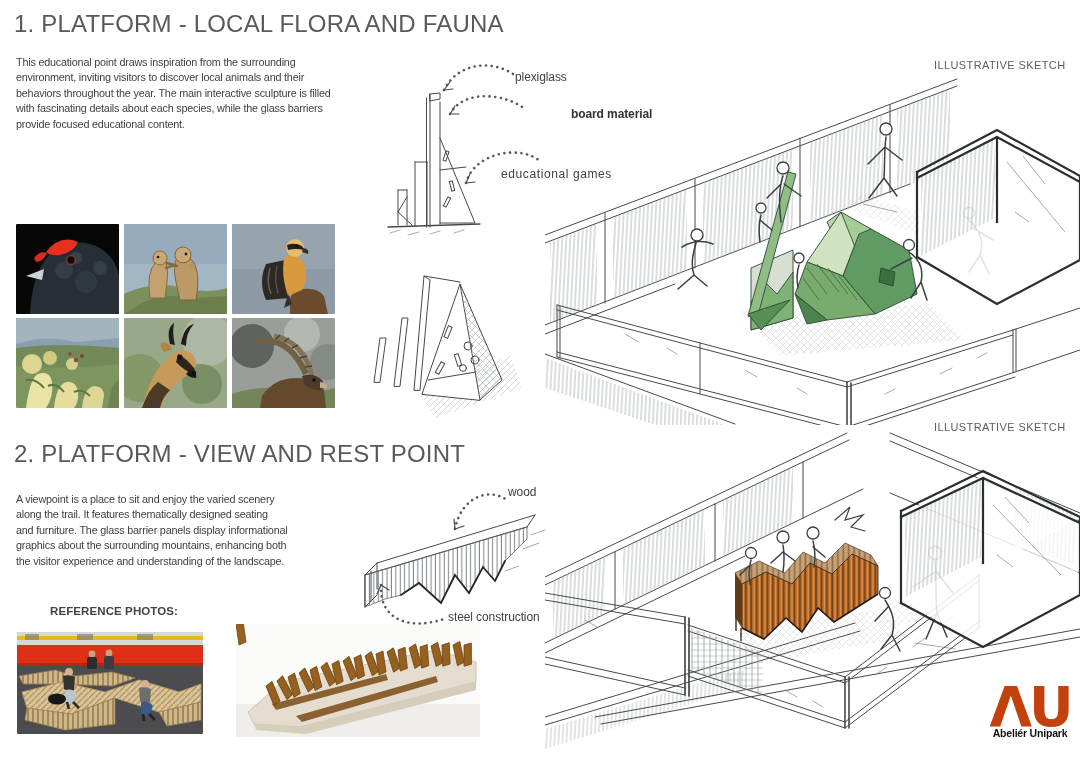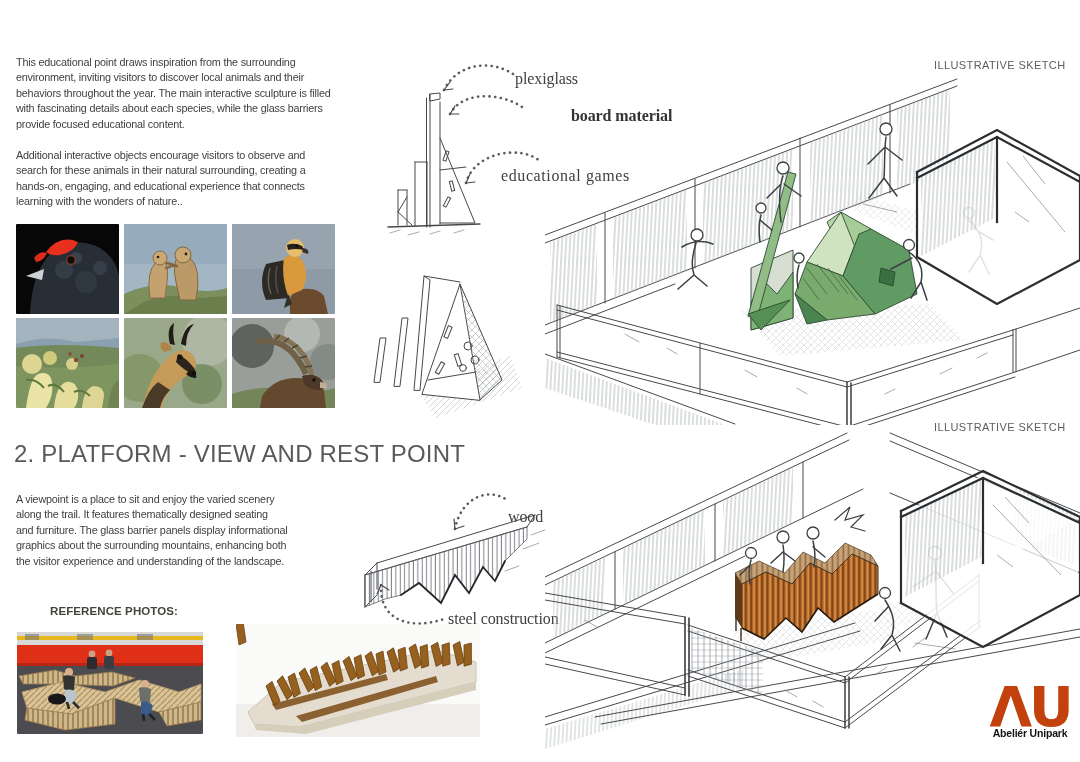--- a/index.html
+++ b/index.html
@@ -12,21 +12,21 @@
     font-size:24px;font-weight:400;color:#58595b;letter-spacing:.2px;white-space:nowrap;
   }
   .prose{
     font-size:10.8px;line-height:15.4px;letter-spacing:-.2px;color:#414042;
     white-space:pre-line;
   }
   .sketch-label{
     font-size:11px;color:#5b5d60;letter-spacing:.4px;white-space:nowrap;
   }
   .anno{
-    font-size:16px;color:#404040;letter-spacing:-.1px;white-space:nowrap;font-family:Liberation Serif, serif;
+    font-size:12px;color:#404040;letter-spacing:-.1px;white-space:nowrap;
   }
   .anno.bold{font-weight:700;color:#333;}
   .ref-label{font-size:11.5px;font-weight:600;color:#45433e;letter-spacing:.1px;padding-left:28px;}
   .photo{border-radius:1px;overflow:hidden;}
   .photo svg{display:block;}
   .logo{ text-align:center; }
   .logo-mark{
     font-family:"DejaVu Sans","Liberation Sans",sans-serif;
     font-size:55px;font-weight:700;color:#c2410c;letter-spacing:-3px;line-height:38px;
   }
@@ -79,29 +79,26 @@
     </pattern>
     <pattern id="rf" width="5" height="20" patternUnits="userSpaceOnUse">
       <rect width="5" height="20" fill="#cdb88c"></rect>
       <path d="M1,0 V20" stroke="#9a7a4c" stroke-width="1.6"></path>
     </pattern>
   </defs>
 </svg>
 
 <div class="board">
 
+  <div class="abs sec-title" style="left:14px;top:10px;">1. PLATFORM - LOCAL FLORA AND FAUNA</div>
   <div class="abs prose" style="left:16px;top:55px;width:370px;">This educational point draws inspiration from the surrounding
 environment, inviting visitors to discover local animals and their
 behaviors throughout the year. The main interactive sculpture is filled
 with fascinating details about each species, while the glass barriers
 provide focused educational content.</div>
-  <div class="abs prose" style="left:16px;top:148px;width:370px;">Additional interactive objects encourage visitors to observe and
-search for these animals in their natural surrounding, creating a
-hands-on, engaging, and educational experience that connects
-learning with the wonders of nature..</div>
 
   <div class="abs" style="left:16px;top:224px;display:grid;grid-template-columns:repeat(3,103px);grid-auto-rows:90px;gap:4px 5px;">
     <div class="photo">
       <svg width="103" height="90" viewBox="0 0 103 90">
         <rect width="103" height="90" fill="#070708"></rect>
         <path d="M14,90 Q16,45 38,26 Q62,12 84,24 Q100,34 103,52 L103,90 Z" fill="#272e36"></path>
         <circle cx="48" cy="46" r="9" fill="#39434e" opacity=".7"></circle>
           <circle cx="70" cy="58" r="11" fill="#343d47" opacity=".7"></circle>
         <circle cx="60" cy="34" r="6" fill="#46525e" opacity=".6"></circle>
           <circle cx="84" cy="44" r="7" fill="#404b56" opacity=".6"></circle>
@@ -427,21 +424,21 @@
       <path d="M10,100 V132 M16,96 V127 M22,88 V114 M10,132 L22,120"></path>
       <polygon points="10,100 172,52 172,64 150,86 140,106 128,92 114,118 100,100 86,128 64,108 46,120 30,124 10,132" fill="url(#slat)" stroke="#5a5e62" stroke-width=".8"></polygon>
       <path d="M46,120 L64,108 L86,128 L100,100 L114,118 L128,92 L140,106 L150,86" stroke="#26282b" stroke-width="1.8"></path>
       <path d="M176,60 l14,-5 M168,74 l16,-6 M150,96 l14,-5" class="lnt"></path>
     </g>
     <path class="dots" d="M100,54 C106,22 134,12 152,25"></path>
     <path class="arr" d="M100,54 l-1,-10 M100,54 l9,-3"></path>
     <path class="dots" d="M26,110 C24,146 56,156 92,143"></path>
     <path class="arr" d="M26,110 l-4,9 M26,110 l8,5"></path>
   </svg>
-  <div class="abs anno" style="left:508px;top:508px;">wood</div>
+  <div class="abs anno" style="left:508px;top:485px;">wood</div>
   <div class="abs anno" style="left:448px;top:610px;">steel construction</div>
 
   <div class="abs sketch-label" style="left:934px;top:421px;">ILLUSTRATIVE SKETCH</div>
   <svg class="abs" style="left:545px;top:425px;" width="535" height="337" viewBox="0 0 535 337">
 
     <g class="ln" stroke-width=".9">
       <path d="M0,152 L302,8 M0,160 L304,15"></path>
       <path d="M0,218 L318,64 M0,228 L200,131"></path>
       <polygon points="8,156 60,131 60,189 8,214" fill="url(#wh)" stroke="none"></polygon>
       <polygon points="78,123 160,84 160,141 78,180" fill="url(#wh)" stroke="none"></polygon>

